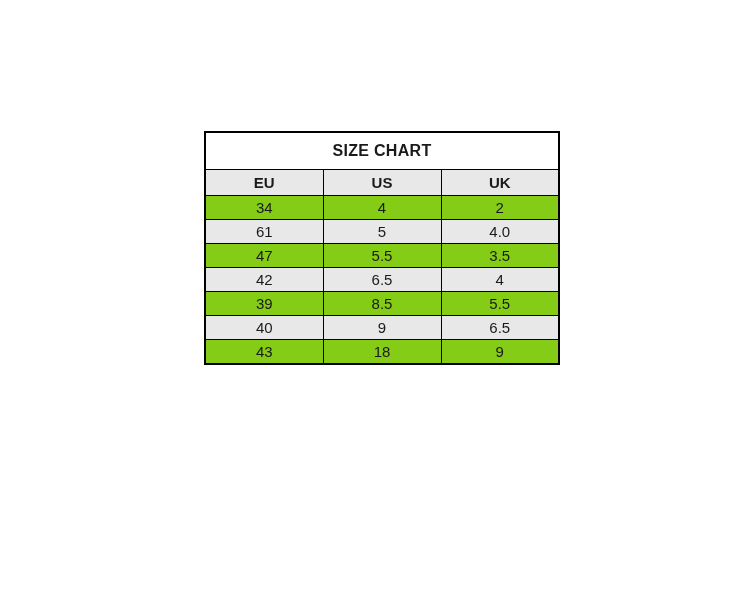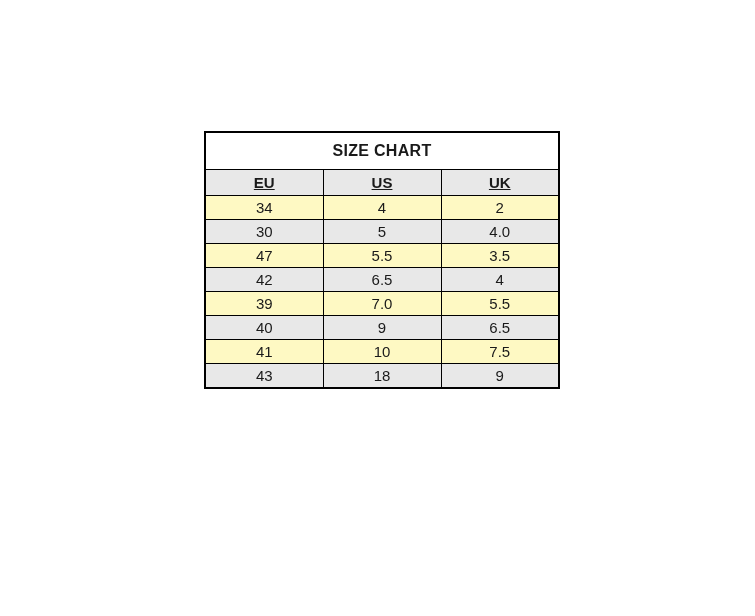--- a/index.html
+++ b/index.html
@@ -38,27 +38,26 @@
     background: #ffffff;
     font-size: 16px;
     font-weight: bold;
     letter-spacing: 0.3px;
   }
   tr.header-row th {
     height: 25px;
     background: #e8e8e8;
     font-size: 15px;
     font-weight: bold;
-    text-decoration: underline;
   }
   tbody td {
     height: 23px;
     font-size: 15px;
     font-weight: normal;
-    background: #fef9c3;
+    background: #84cc16;
   }
   tbody tr:nth-child(even) td {
     background: #e8e8e8;
   }
 </style>
 </head>
 <body>
 
 <div class="chart-wrap">
   <table class="size-chart">
@@ -72,48 +71,43 @@
         <th>UK</th>
       </tr>
     </thead>
     <tbody>
       <tr>
         <td>34</td>
         <td>4</td>
         <td>2</td>
       </tr>
       <tr>
-        <td>30</td>
+        <td>61</td>
         <td>5</td>
         <td>4.0</td>
       </tr>
       <tr>
         <td>47</td>
         <td>5.5</td>
         <td>3.5</td>
       </tr>
       <tr>
         <td>42</td>
         <td>6.5</td>
         <td>4</td>
       </tr>
       <tr>
         <td>39</td>
-        <td>7.0</td>
+        <td>8.5</td>
         <td>5.5</td>
       </tr>
       <tr>
         <td>40</td>
         <td>9</td>
         <td>6.5</td>
-      </tr>
-      <tr>
-        <td>41</td>
-        <td>10</td>
-        <td>7.5</td>
       </tr>
       <tr>
         <td>43</td>
         <td>18</td>
         <td>9</td>
       </tr>
     </tbody>
   </table>
 </div>
 

